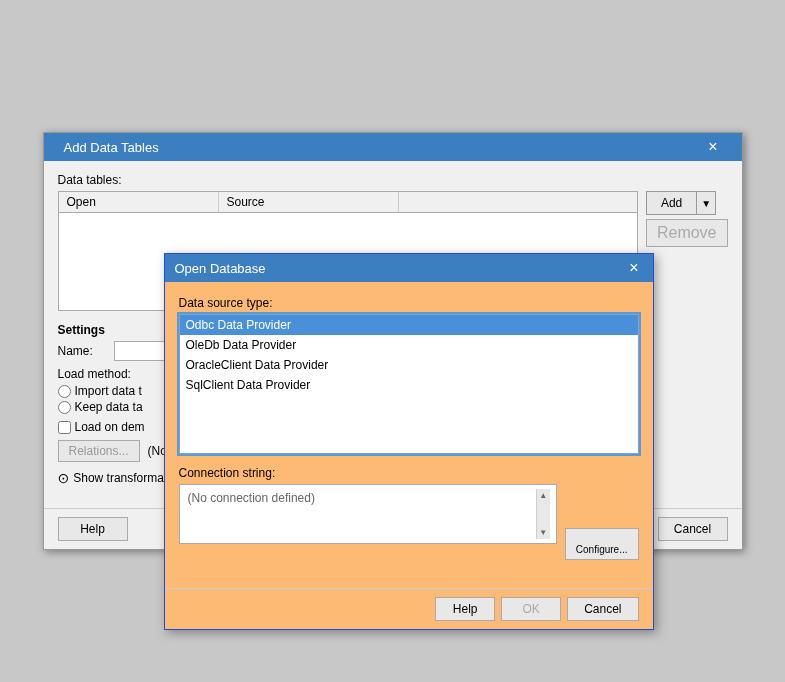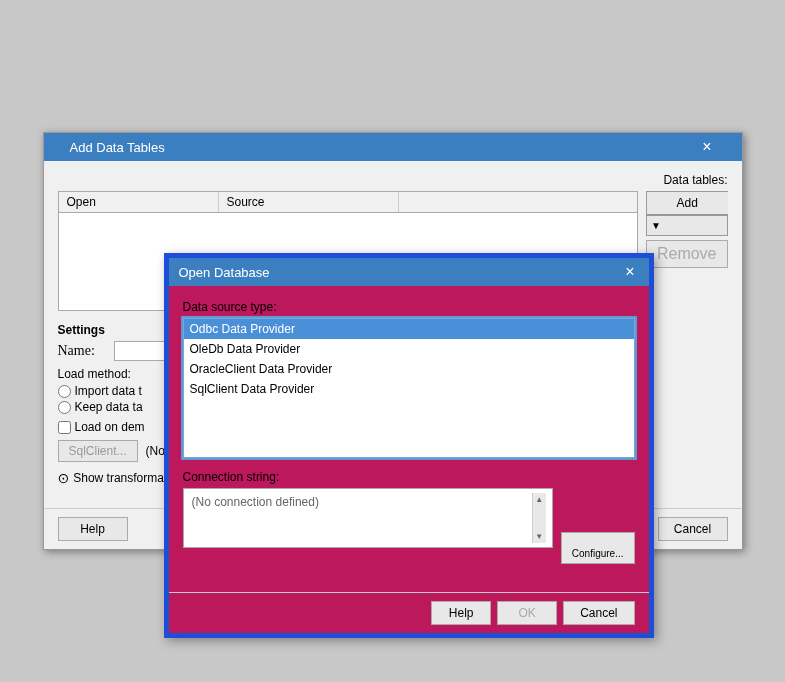--- a/index.html
+++ b/index.html
@@ -20,21 +20,21 @@
       background: #f0f0f0;
       border: 1px solid #999;
       width: 700px;
       box-shadow: 2px 2px 8px rgba(0,0,0,0.4);
       position: relative;
     }
 
     .dialog-titlebar {
       background: #3c7fc0;
       color: white;
-      padding: 6px 26px;
+      padding: 6px 20px;
       display: flex;
       justify-content: space-between;
       align-items: center;
       font-size: 13px;
     }
 
     .dialog-close-btn {
       background: none;
       border: none;
       color: white;
@@ -45,21 +45,20 @@
     }
 
     .dialog-body {
       padding: 12px 14px;
     }
 
     .section-label {
       margin-bottom: 4px;
       font-size: 12px;
       color: #000;
-      text-align: right;
     }
 
     
     .data-tables-area {
       display: flex;
       gap: 8px;
       margin-bottom: 12px;
     }
 
     .data-tables-grid {
@@ -93,21 +92,20 @@
 
     .tables-buttons {
       display: flex;
       flex-direction: column;
       gap: 4px;
     }
 
     .btn-add-split {
       display: flex;
       align-items: stretch;
-      flex-direction: column;
     }
 
     .btn-add-main {
       background: #e8e8e8;
       border: 1px solid #999;
       border-right: none;
       padding: 4px 14px;
       font-size: 12px;
       cursor: pointer;
       min-width: 50px;
@@ -145,23 +143,22 @@
     }
 
     .field-row {
       display: flex;
       align-items: center;
       margin-bottom: 6px;
       gap: 6px;
     }
 
     .field-label {
-      font-size: 14px;
+      font-size: 12px;
       min-width: 50px;
-      font-family: Liberation Serif, serif;
     }
 
     .text-input {
       border: 1px solid #aaa;
       background: #fff;
       height: 20px;
       width: 150px;
       padding: 0 4px;
       font-size: 12px;
     }
@@ -255,22 +252,22 @@
       top: 0; left: 0; right: 0; bottom: 0;
       display: flex;
       align-items: flex-start;
       justify-content: flex-start;
       padding-top: 120px;
       padding-left: 120px;
       pointer-events: none;
     }
 
     .open-db-dialog {
-      background: #be185d;
-      border: 5px solid #1d4ed8;
+      background: #fdba74;
+      border: 1px solid #1d4ed8;
       width: 490px;
       box-shadow: 3px 3px 10px rgba(0,0,0,0.35);
       pointer-events: all;
       position: relative;
     }
 
     .modal-titlebar {
       background: #3c7fc0;
       color: white;
       padding: 6px 10px;
@@ -431,21 +428,21 @@
         <div class="radio-row">
           <input type="radio" name="loadMethod" style="">
           <span>Keep data ta</span>
         </div>
       </div>
       <div class="checkbox-row">
         <input type="checkbox" style="">
         <span>Load on dem</span>
       </div>
       <div class="on-demand-row">
-        <button class="btn-settings">SqlClient...</button>
+        <button class="btn-settings">Relations...</button>
         <span>(No on-demand parameters defined.)</span>
       </div>
       <div class="show-transformations-row">
         <span class="expand-icon">⊙</span>
         <span>Show transformations (no transformation steps added)</span>
       </div>
     </div>
 
   </div>
 

